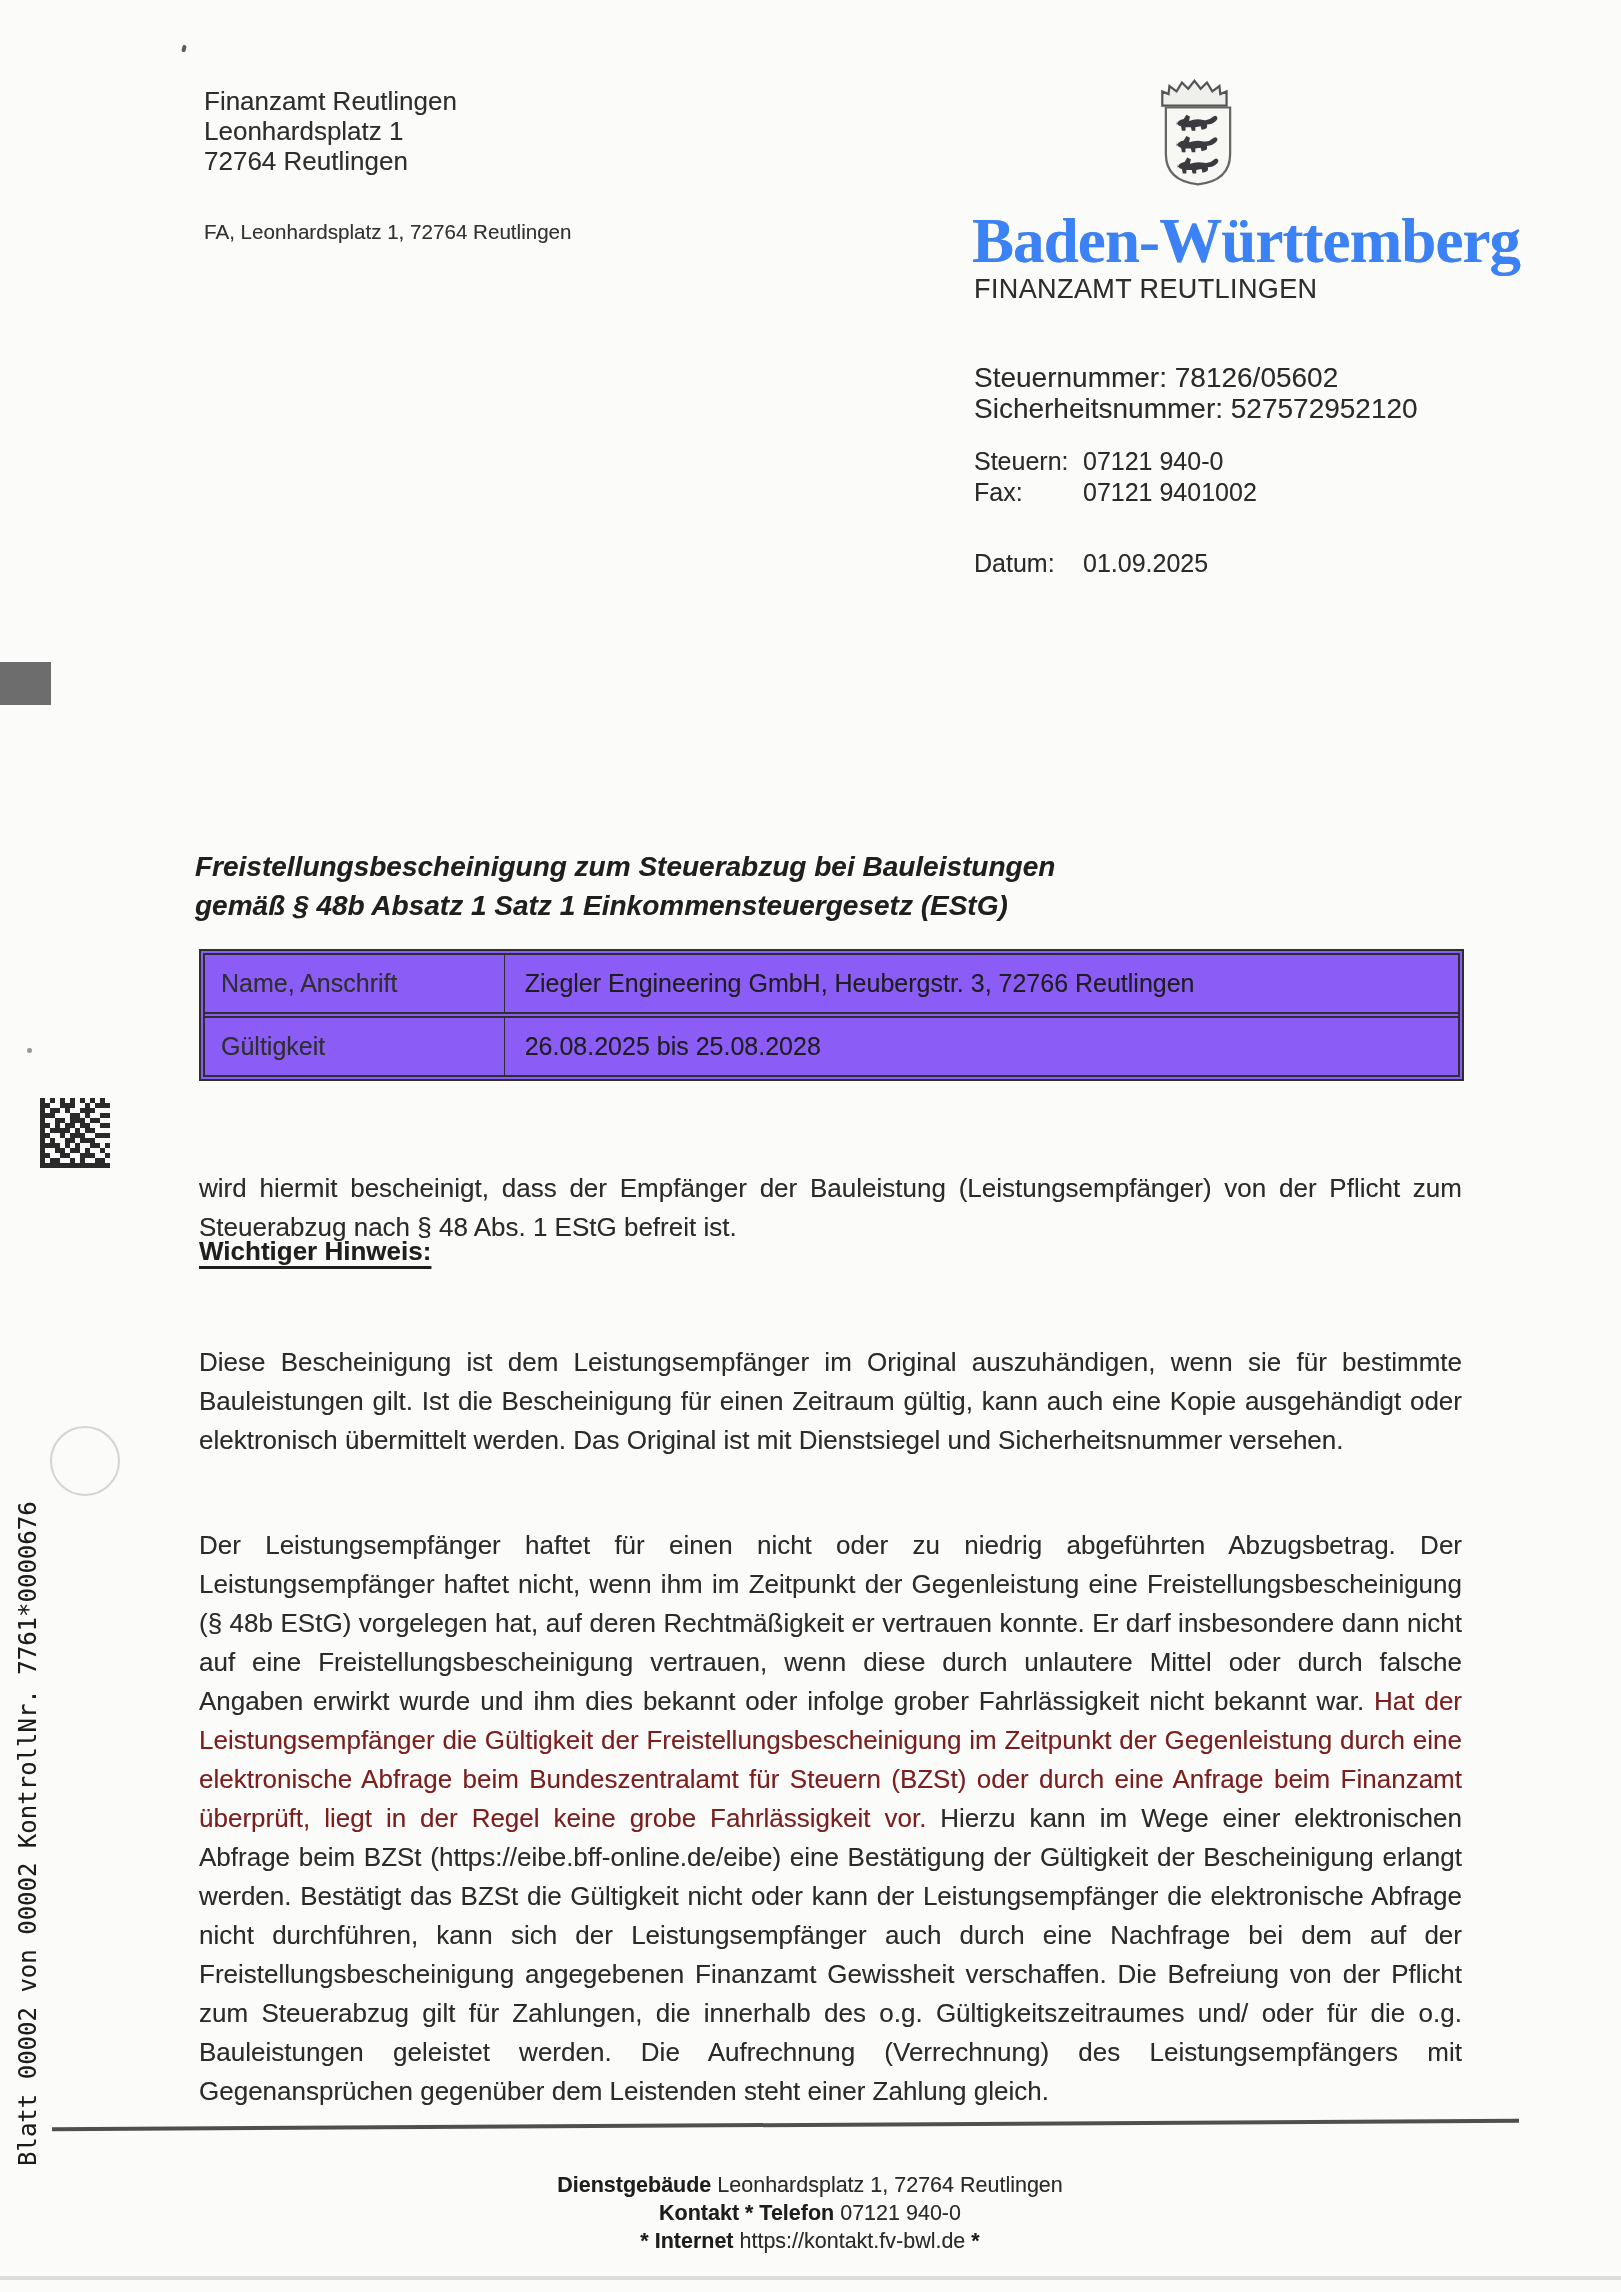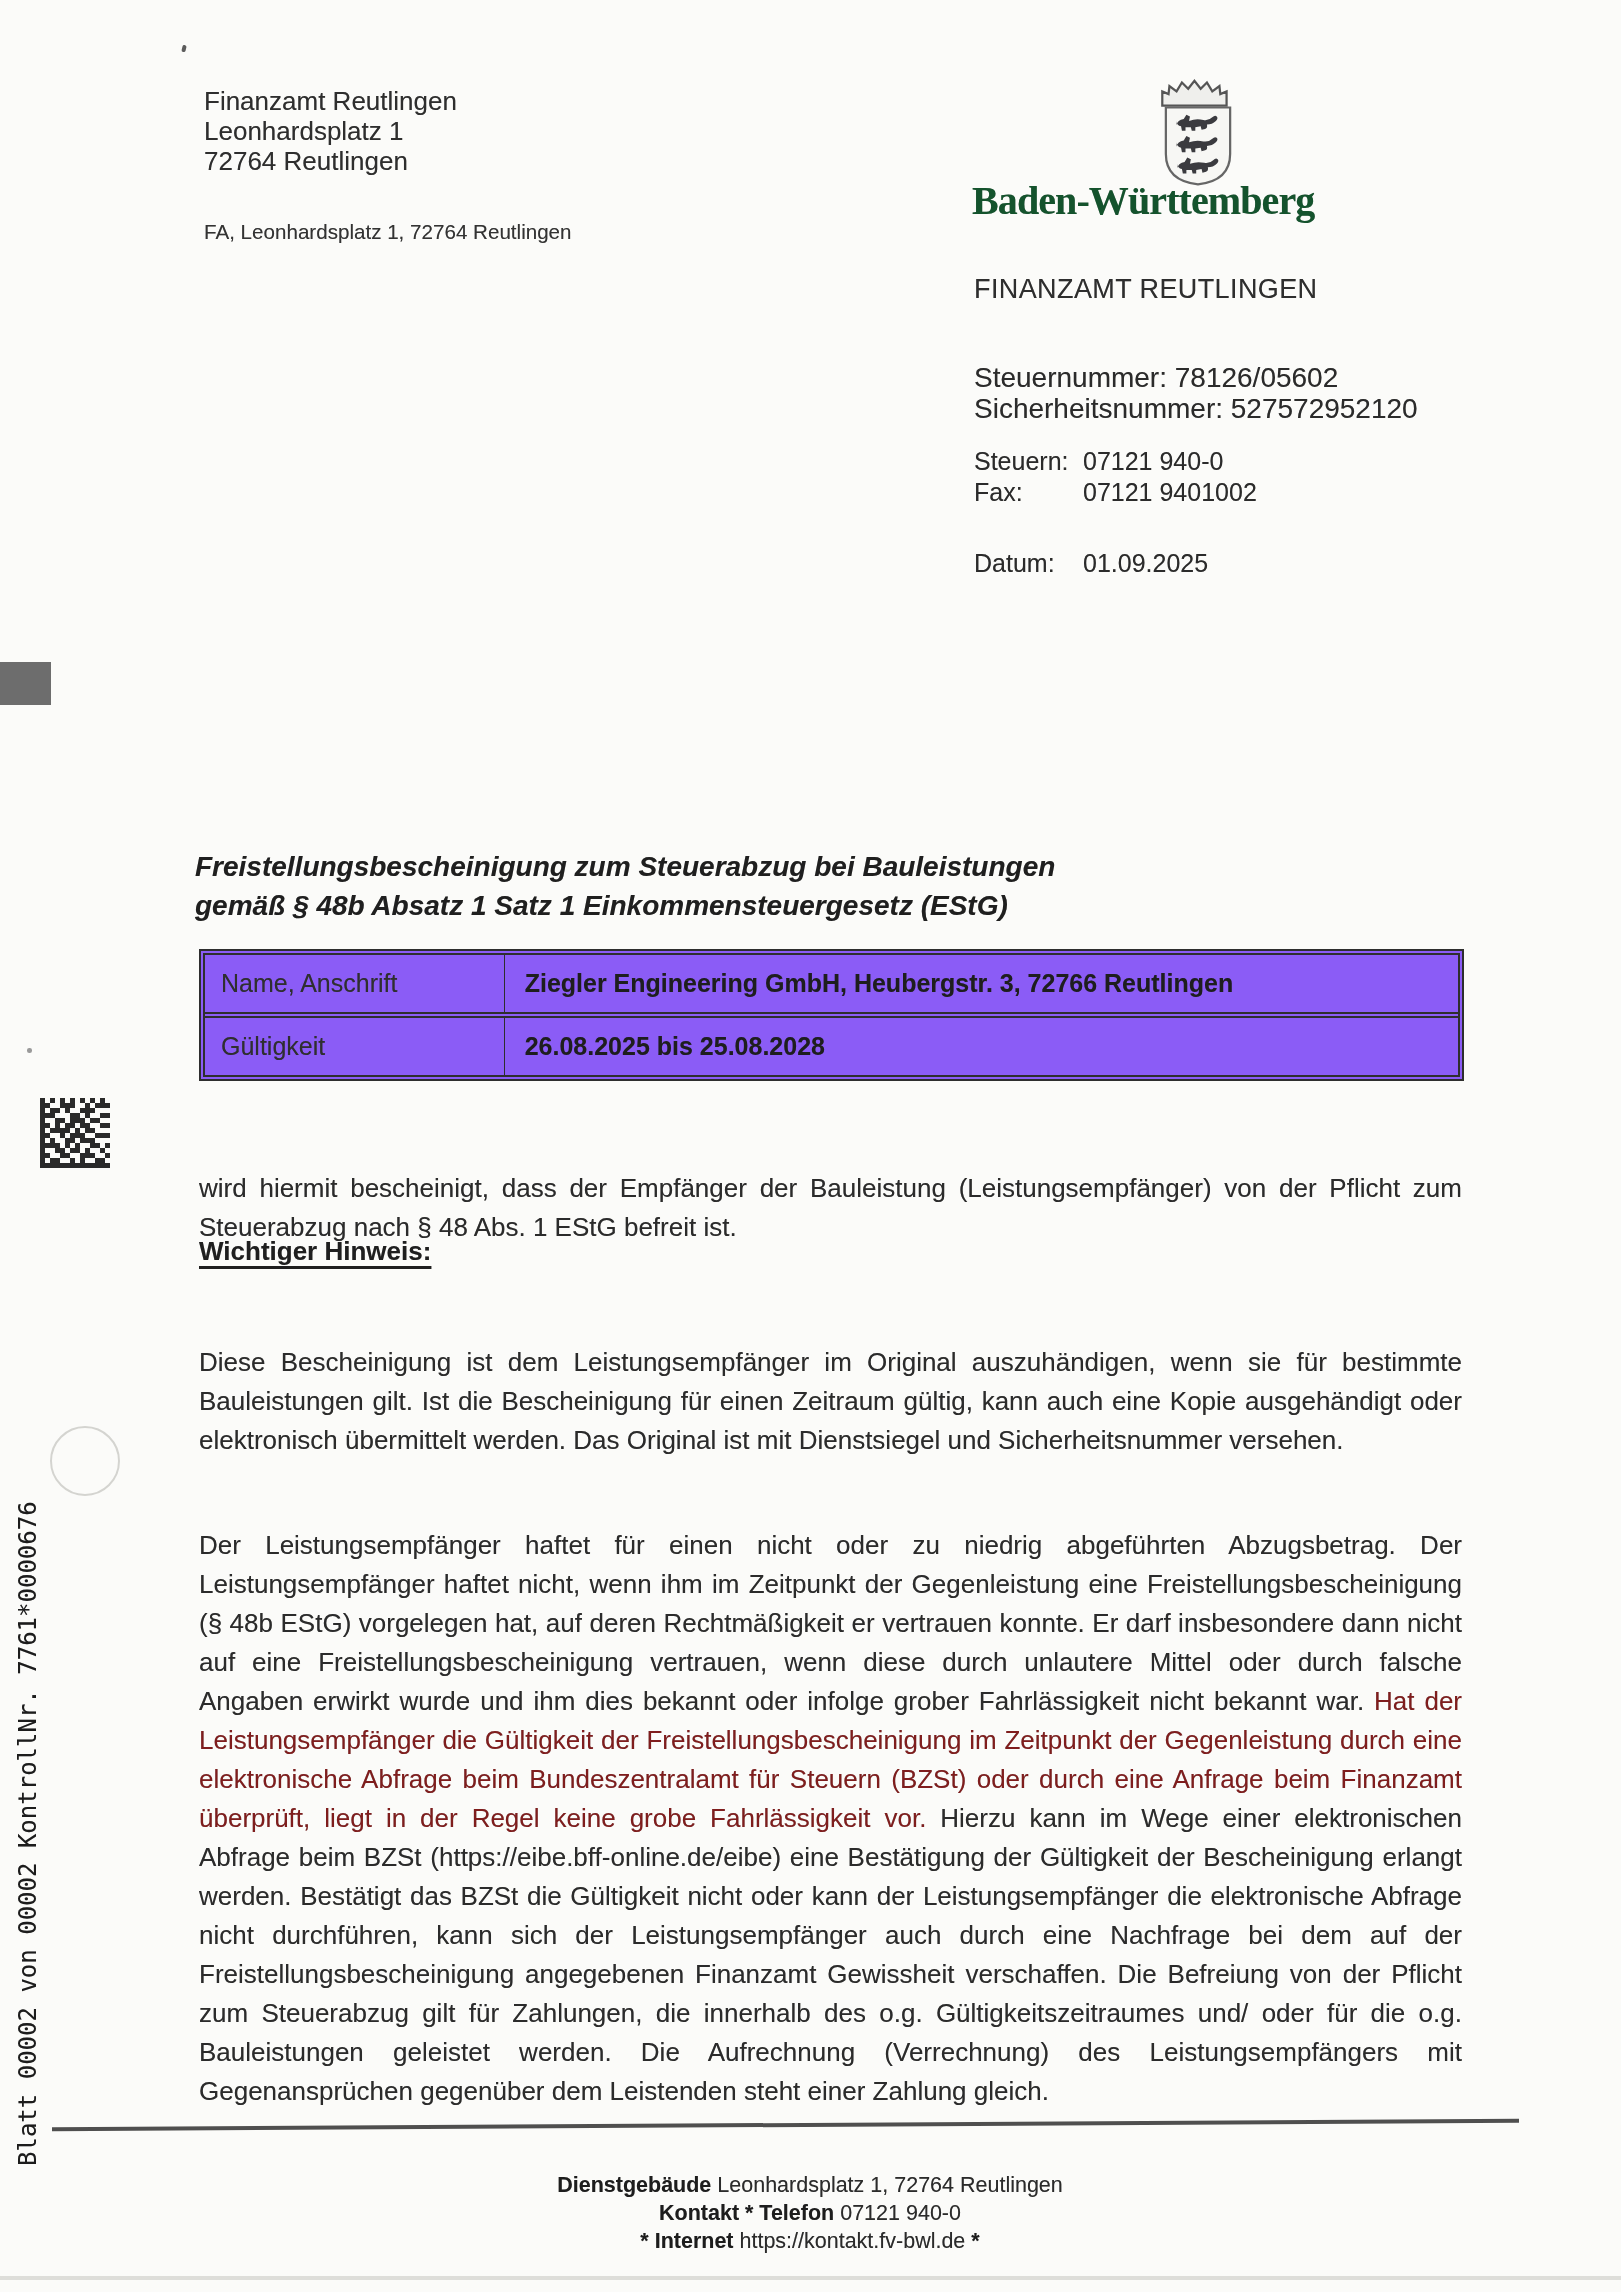--- a/index.html
+++ b/index.html
@@ -7,42 +7,42 @@
   .page{position:relative;width:1621px;height:2293px;background:#fbfbf9;overflow:hidden;
         color:#2b2b2b;text-shadow:0 0 0.4px rgba(30,30,30,.35);}
   .abs{position:absolute;}
 
   
   .sender{left:204px;top:86px;font-size:26px;line-height:30px;color:#2e2e2e;}
   .return-line{left:204px;top:220px;font-size:20.6px;color:#333;}
 
   
   .crest{left:1148px;top:77px;width:100px;height:111px;}
-  .state-name{left:972px;top:177px;font-family:"Liberation Serif",serif;font-weight:700;
-              font-size:40px;letter-spacing:-0.9px;color:#14532d;}
+  .state-name{left:972px;top:205px;font-family:"Liberation Serif",serif;font-weight:700;
+              font-size:63px;letter-spacing:-0.9px;color:#3b82f6;}
   .office{left:974px;top:274px;font-size:27px;color:#2e2e2e;letter-spacing:0.4px;}
 
   
   .meta-num{left:974px;top:362px;font-size:28px;line-height:31px;}
   .meta-grid{display:grid;grid-template-columns:109px auto;font-size:25px;line-height:31px;}
   .phone-rows{left:974px;top:446px;}
   .datum-row{left:974px;top:548px;}
 
   .square-mark{left:0;top:662px;width:51px;height:43px;background:#6d6d6d;}
 
   
   .doc-title{left:195px;top:847px;font-size:28px;line-height:39px;font-weight:700;color:#1f1f1f;width:1164px;font-style:italic;}
 
   
   .cert-table{left:199px;top:949px;width:1265px;border:6.3px double #2e2e2e;background:#8b5cf6;box-sizing:border-box;}
   .cert-row{display:flex;min-height:57px;align-items:stretch;}
   .cert-row + .cert-row{border-top:6.3px double #2e2e2e;}
   .cert-label{width:300px;padding:11.6px 9px 11.6px 16px;font-size:25px;border-right:1.8px solid #2e2e2e;
               display:flex;align-items:center;box-sizing:border-box;color:#2f2f2f;}
-  .cert-value{flex:1;padding:11.6px 14.3px 11.6px 19.7px;font-size:25px;font-weight:700;color:#1e1e1e;
+  .cert-value{flex:1;padding:11.6px 14.3px 11.6px 19.7px;font-size:25px;font-weight:400;color:#1e1e1e;
               display:flex;align-items:center;box-sizing:border-box;}
 
   
   .barcode{left:40px;top:1098px;width:70px;height:70px;display:grid;
            grid-template-columns:repeat(14,1fr);grid-template-rows:repeat(14,1fr);}
   .bc-cell{background:transparent;}
   .bc-cell.on{background:#2a2a2a;}
 
   
   .bodytext{font-size:26px;line-height:39px;text-align:justify;color:#2b2b2b;width:1263px;left:199px;margin-top:39px;}

